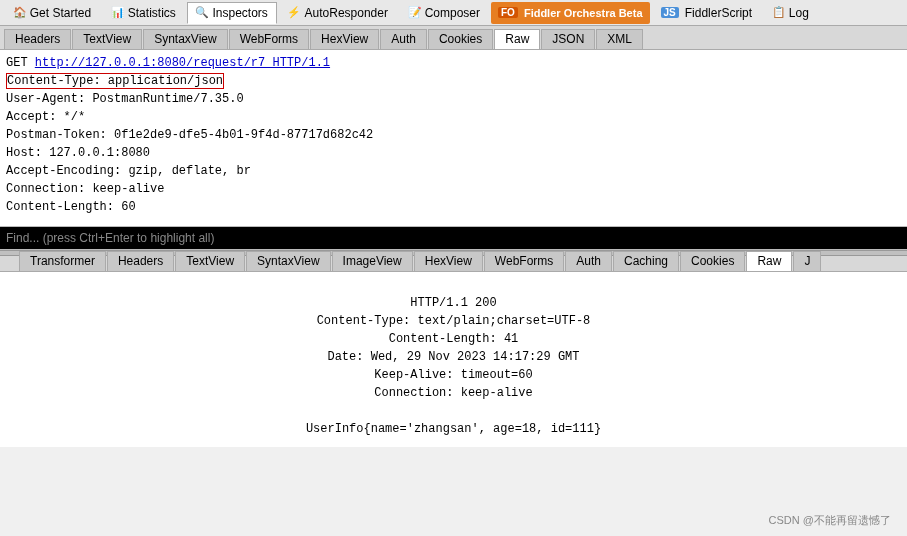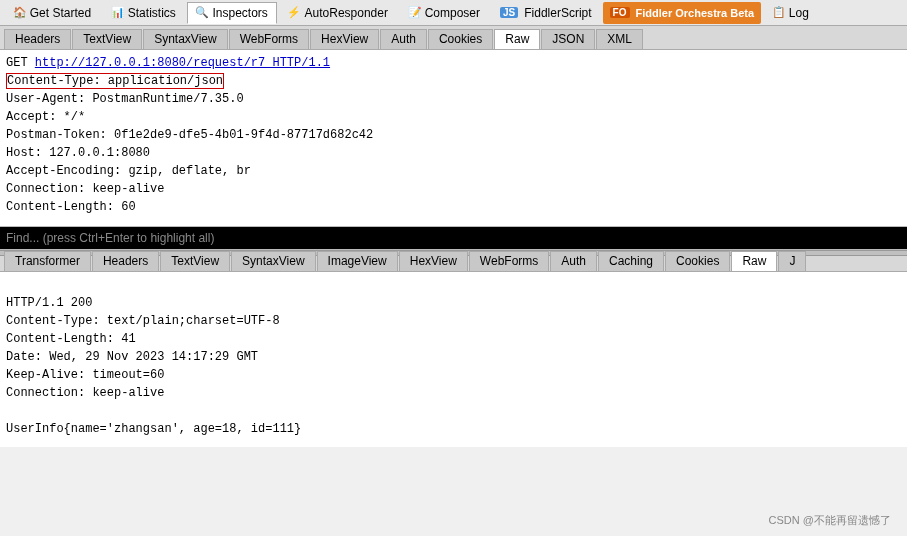--- a/index.html
+++ b/index.html
@@ -91,20 +91,21 @@
       padding: 3px 6px;
       font-size: 12px;
       color: #888;
       height: 24px;
       display: flex;
       align-items: center;
     }
 
     .response-section {
       height: 175px;
+      text-align: center;
     }
     .content-type-highlight {
       background: #fff;
       border: 1.5px solid #cc0000;
       display: inline;
     }
 
     .url-link {
       color: #0000cc;
       text-decoration: underline;
@@ -125,21 +126,21 @@
       border-top: 1px solid #999;
       border-bottom: 1px solid #999;
     }
 
     .response-tab-bar {
       display: flex;
       background: #d8d8d8;
       border-bottom: 1px solid #aaa;
       height: 16px;
       align-items: flex-end;
-      padding: 0 4px;
+      padding: 0 19px;
       gap: 1px;
     }
   </style>
 </head>
 <body>
 
 <div class="top-nav">
   <div class="top-nav-item">
     <span class="nav-icon">🏠</span>
     <span>Get Started</span>
@@ -153,27 +154,27 @@
     <span>Inspectors</span>
   </div>
   <div class="top-nav-item">
     <span class="nav-icon">⚡</span>
     <span>AutoResponder</span>
   </div>
   <div class="top-nav-item">
     <span class="nav-icon">📝</span>
     <span>Composer</span>
   </div>
-  <div class="top-nav-item">
-    <span class="nav-icon" style="background:#4a90d9; color:white; border-radius:2px; padding:0 3px; font-size:10px; font-weight:bold;">JS</span>
-    <span style="margin-left:3px;">FiddlerScript</span>
-  </div>
   <div class="top-nav-item" style="background:#e67e22; color:white; border-radius:2px; padding:1px 6px; font-weight:bold; font-size:11px;">
     <span style="background:#d35400; border-radius:2px; padding:0 3px; margin-right:3px; font-size:10px;">FO</span>
     <span>Fiddler Orchestra Beta</span>
+  </div>
+  <div class="top-nav-item">
+    <span class="nav-icon" style="background:#4a90d9; color:white; border-radius:2px; padding:0 3px; font-size:10px; font-weight:bold;">JS</span>
+    <span style="margin-left:3px;">FiddlerScript</span>
   </div>
   <div class="top-nav-item">
     <span class="nav-icon">📋</span>
     <span>Log</span>
   </div>
 </div>
 
 <div class="tab-bar">
   <div class="tab-item">
       <span>Headers</span>

